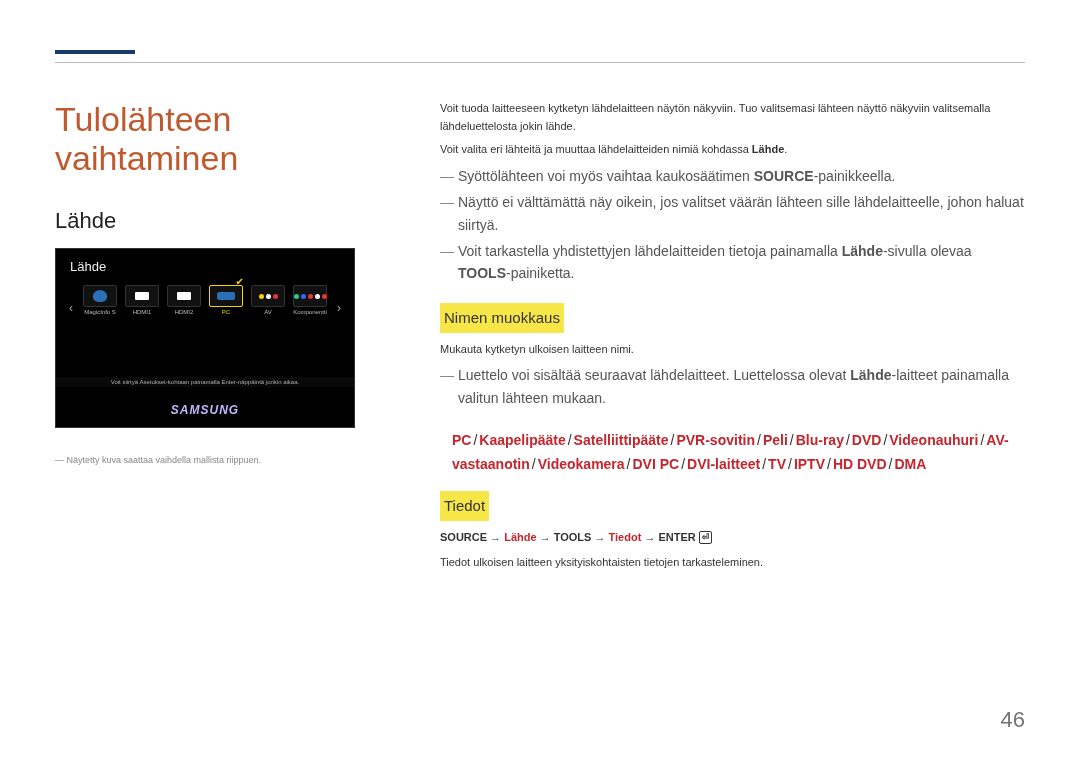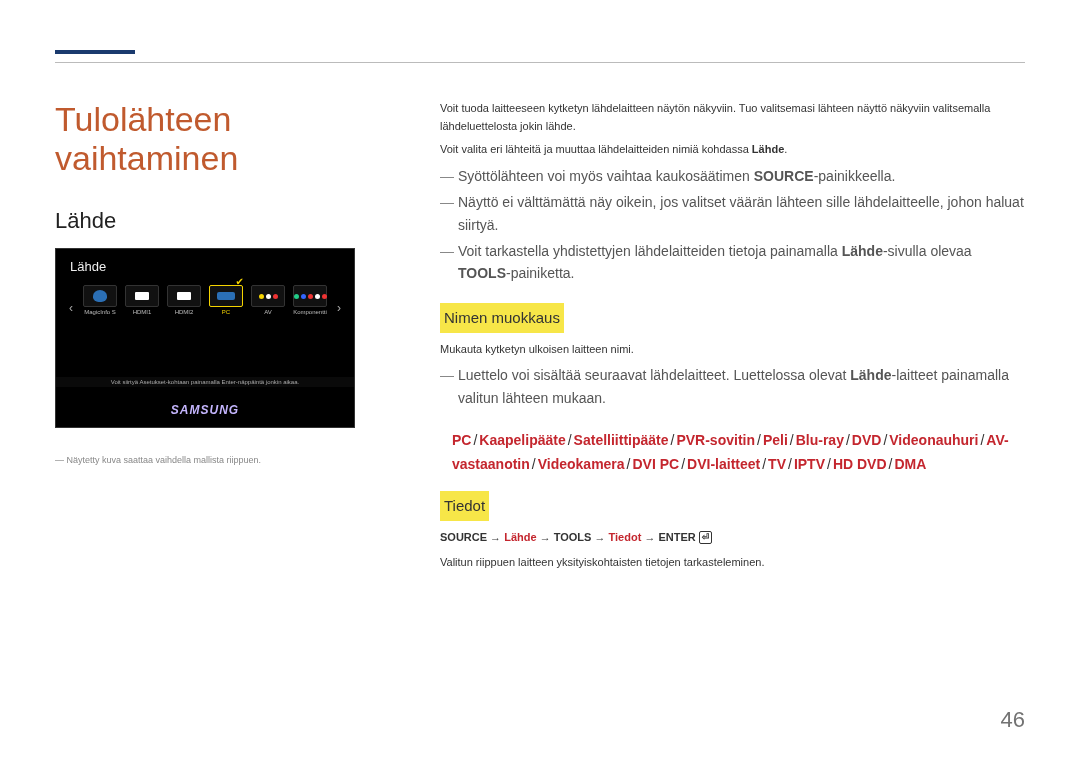--- a/index.html
+++ b/index.html
@@ -296,17 +296,17 @@
         <span>Luettelo voi sisältää seuraavat lähdelaitteet. Luettelossa olevat </span><span class="strong-inline">Lähde</span><span>-laitteet painamalla valitun lähteen mukaan.</span>
       </span>
     </div>
     <div class="device-list" id="device-list"><span>PC</span><span class="sep">/</span><span>Kaapelipääte</span><span class="sep">/</span><span>Satelliittipääte</span><span class="sep">/</span><span>PVR-sovitin</span><span class="sep">/</span><span>Peli</span><span class="sep">/</span><span>Blu-ray</span><span class="sep">/</span><span>DVD</span><span class="sep">/</span><span>Videonauhuri</span><span class="sep">/</span><span>AV-vastaanotin</span><span class="sep">/</span><span>Videokamera</span><span class="sep">/</span><span>DVI PC</span><span class="sep">/</span><span>DVI-laitteet</span><span class="sep">/</span><span>TV</span><span class="sep">/</span><span>IPTV</span><span class="sep">/</span><span>HD DVD</span><span class="sep">/</span><span>DMA</span></div>
 
     <div><span class="section-hl">Tiedot</span></div>
     <div class="breadcrumb">
       <span>SOURCE</span><span> → </span><span class="bc-red">Lähde</span><span> → </span><span>TOOLS</span><span> → </span><span class="bc-red">Tiedot</span><span> → </span><span>ENTER</span>
       <span class="enter-icon">⏎</span>
     </div>
-    <p>Valitun riippuen laitteen yksityiskohtaisten tietojen tarkasteleminen.</p>
+    <p>Tiedot ulkoisen laitteen yksityiskohtaisten tietojen tarkasteleminen.</p>
   </div>
 </div>
 
 <div class="page-num">46</div>
 
 </body></html>

